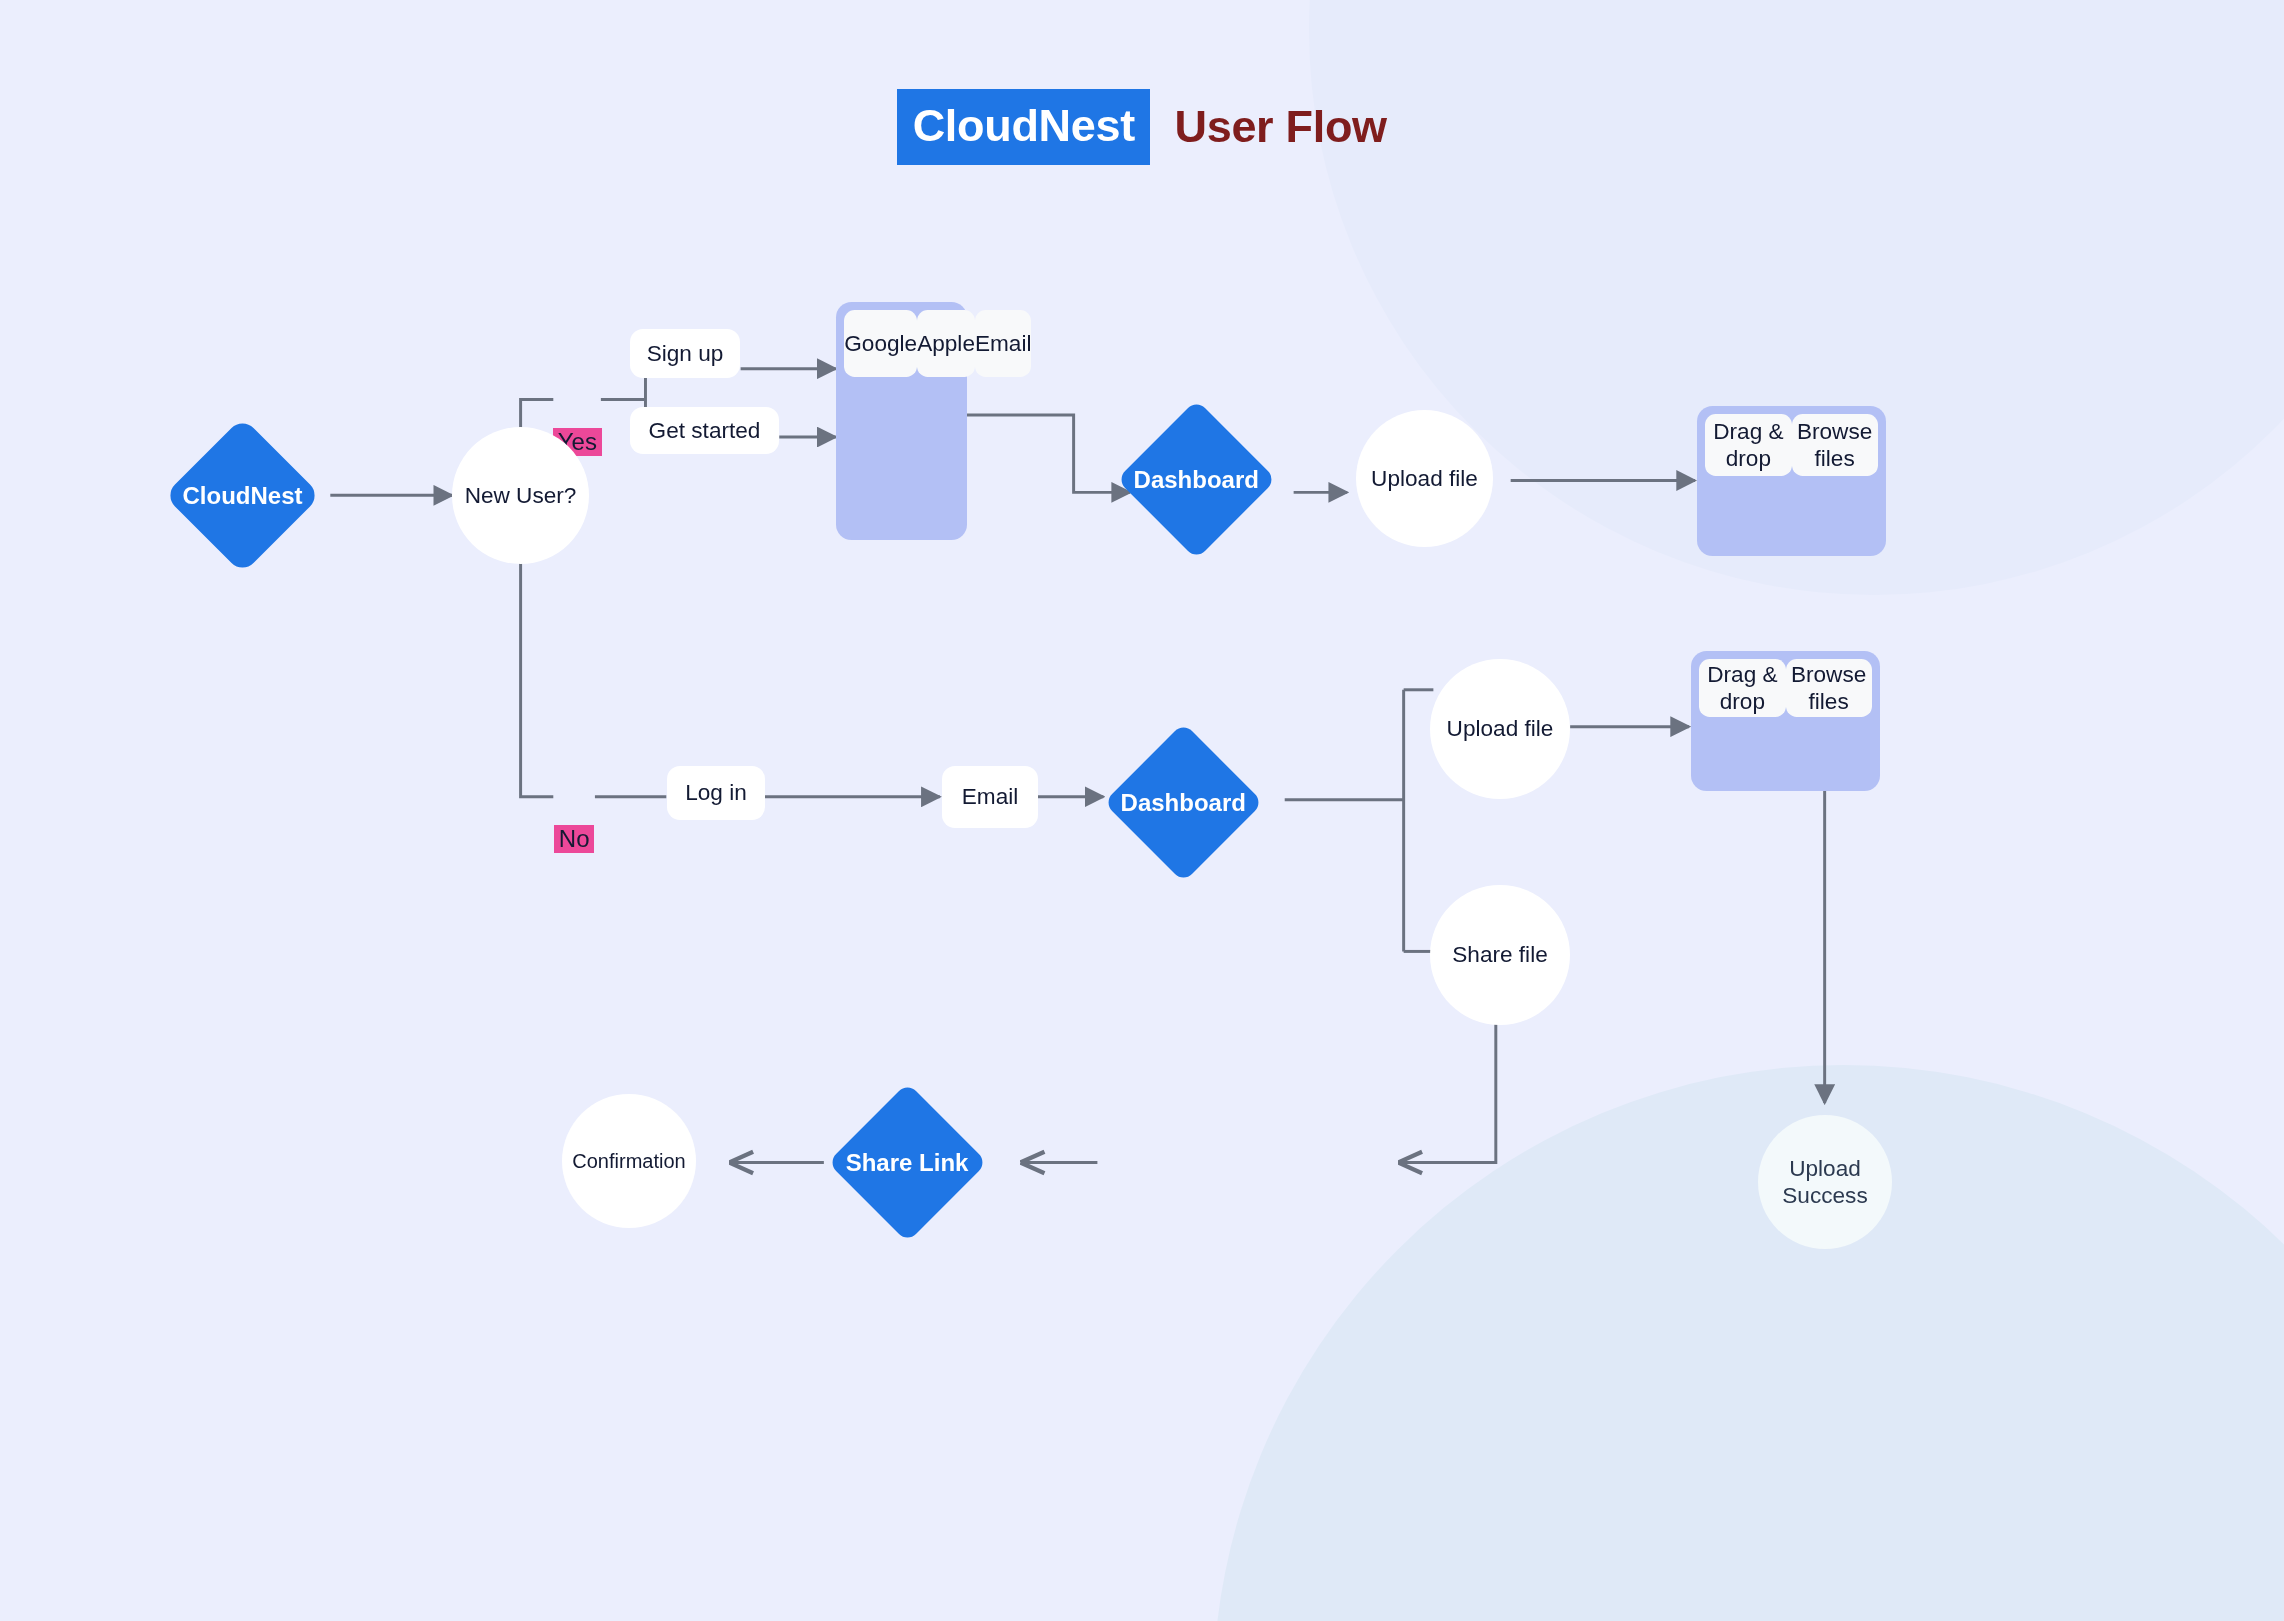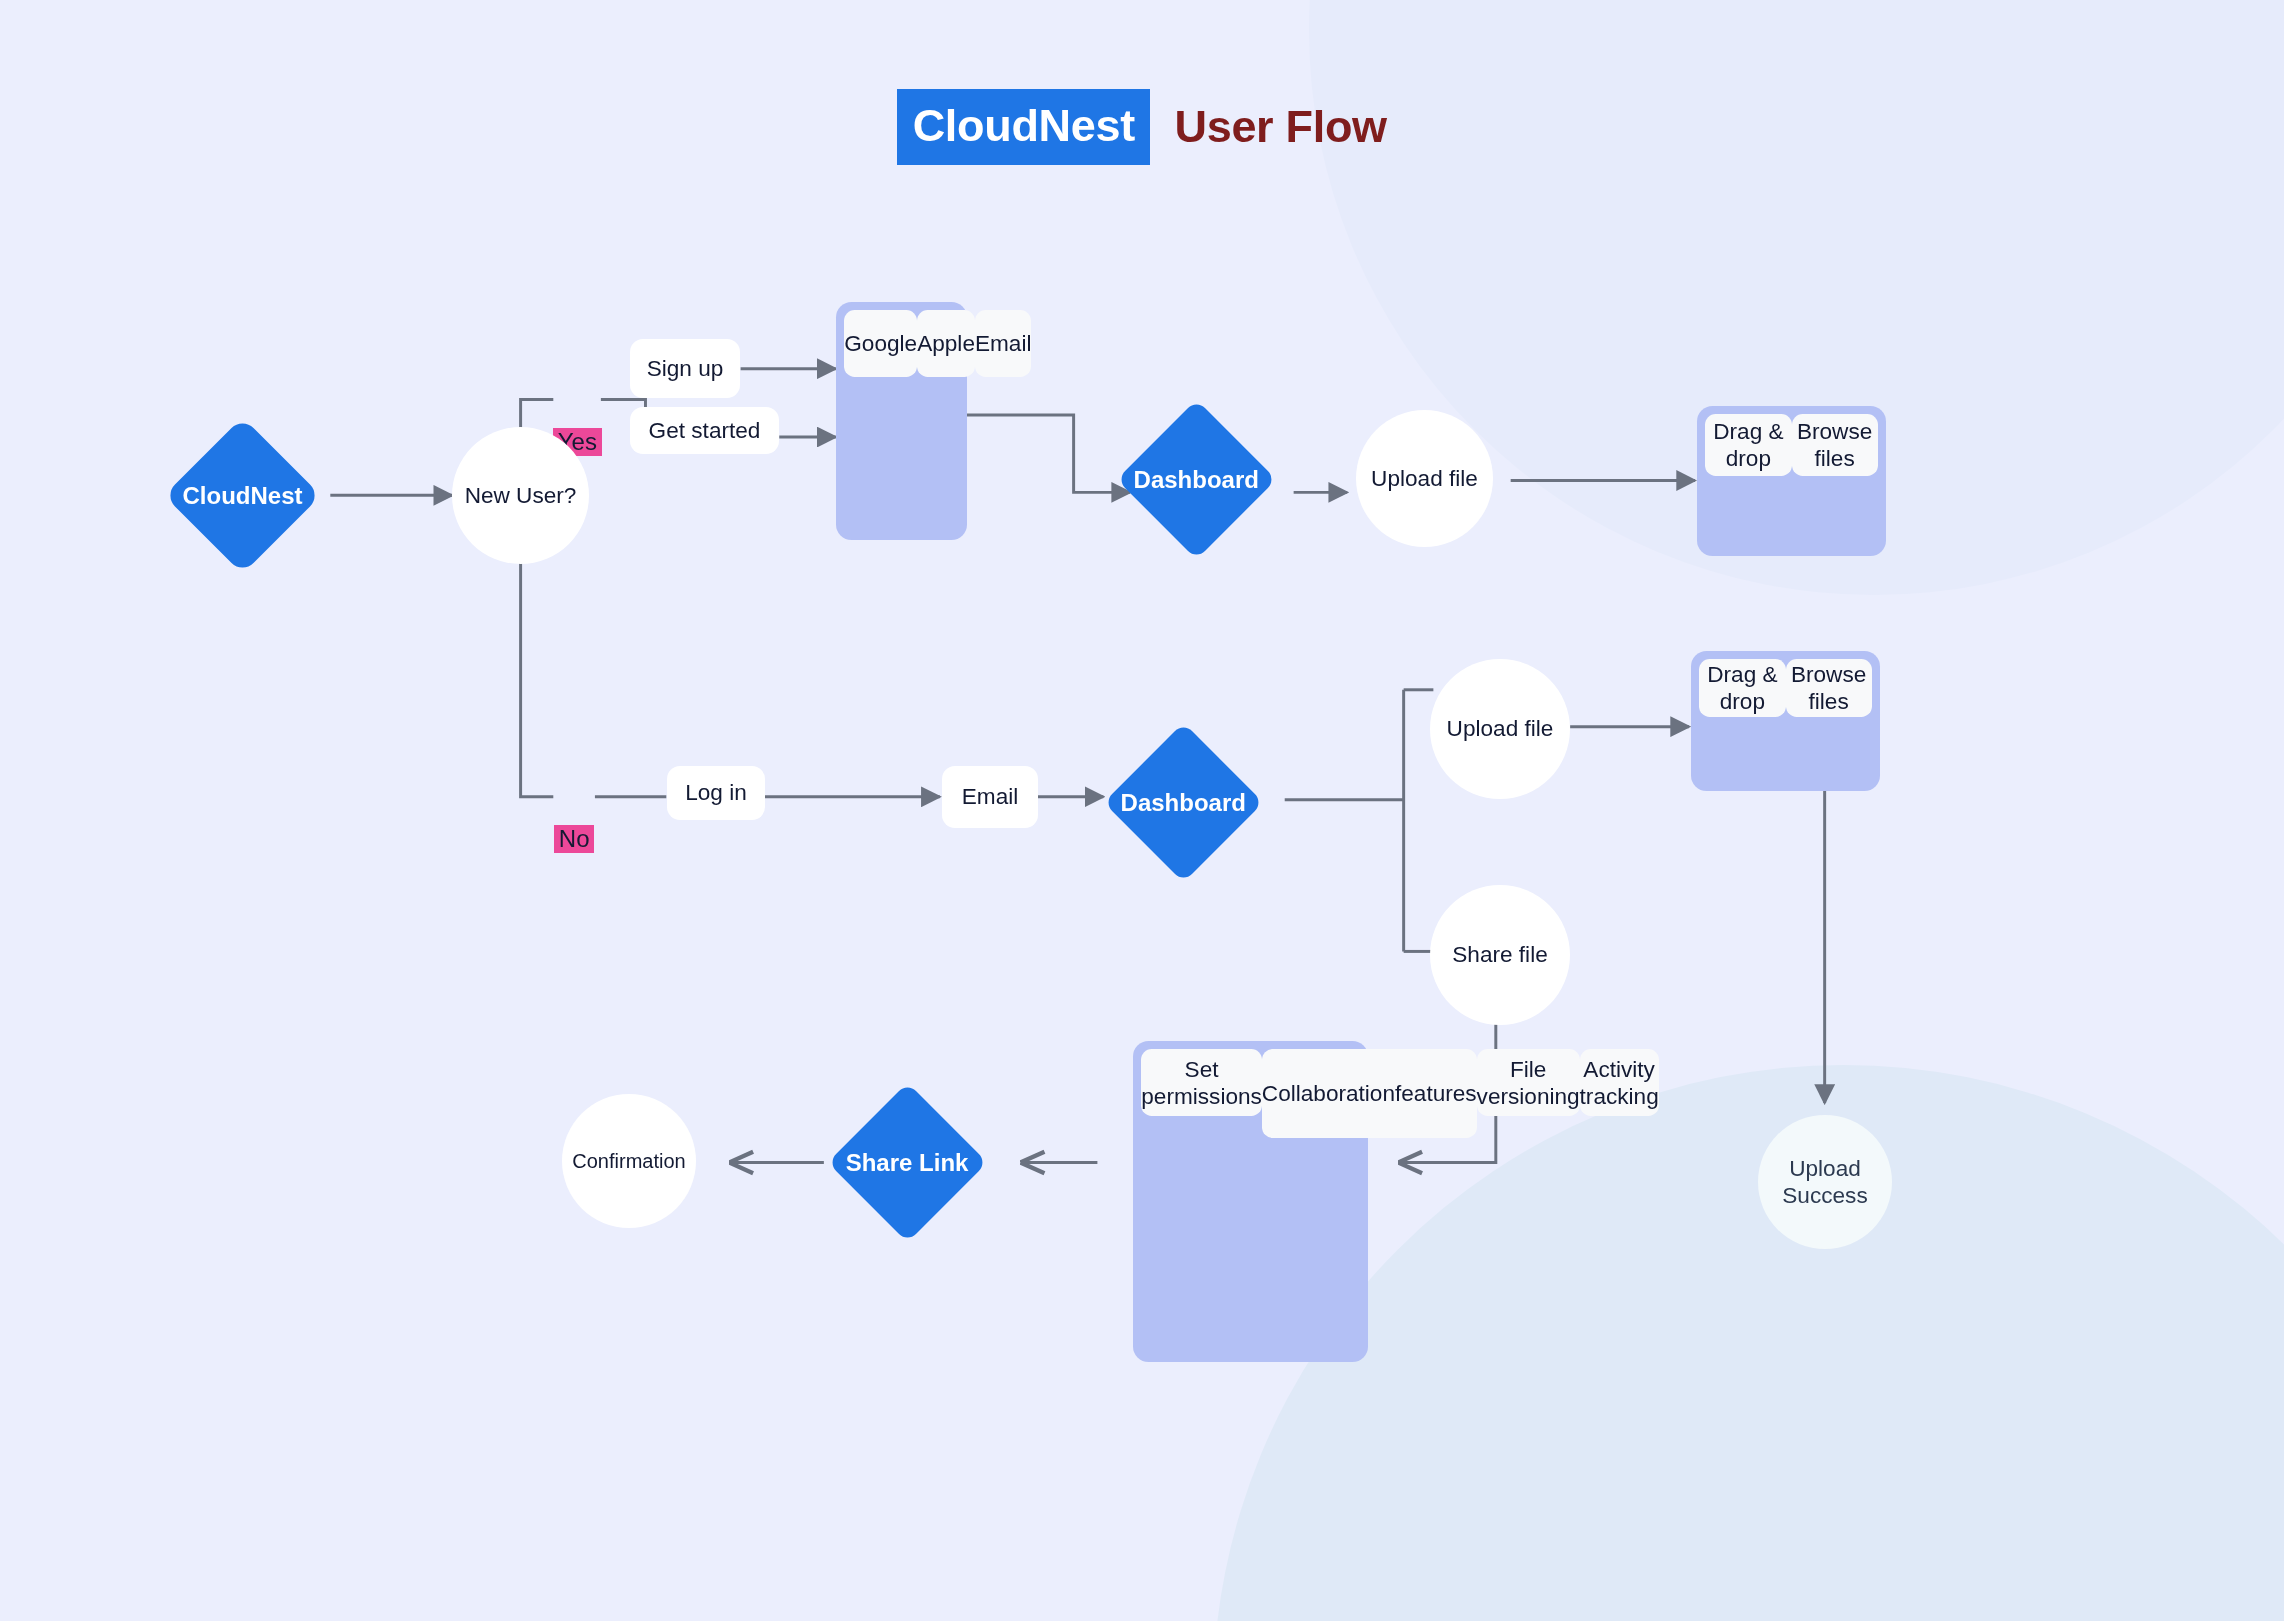--- a/index.html
+++ b/index.html
@@ -213,21 +213,21 @@
   <div class="edge-label" style="left:554px; top:785px;">No</div>
 
   <div class="node diamond" style="left:187px; top:440px; width:111px; height:111px;">
     <span>CloudNest</span>
   </div>
 
   <div class="node circle" style="left:452px; top:427px; width:137px; height:137px;">
     <span>New User?</span>
   </div>
 
-  <div class="node pill" style="left:630px; top:339px; width:110px; height:59px;">
+  <div class="node pill" style="left:630px; top:329px; width:110px; height:49px;">
     <span>Sign up</span>
   </div>
 
   <div class="node pill" style="left:630px; top:407px; width:149px; height:47px;">
     <span>Get started</span>
   </div>
 
   <div class="group-box" style="left:836px; top:302px; width:131px; height:238px;">
     <div class="group-card" style="height:67px;">Google</div>
     <div class="group-card" style="height:67px;">Apple</div>
@@ -270,30 +270,20 @@
 
   <div class="node circle" style="left:1430px; top:885px; width:140px; height:140px;">
     <span>Share file</span>
   </div>
 
   <div class="node circle tinted" style="left:1758px; top:1115px; width:134px; height:134px; flex-direction:column;">
     <span>Upload</span>
     <span>Success</span>
   </div>
 
-  <div class="group-box" style="left:1133px; top:1041px; width:235px; height:321px;">
-    <div class="group-card" style="height:67px;">Set permissions</div>
-    <div class="group-card" style="height:89px;">
-      <span>Collaboration</span>
-        <br>
-      <span>features</span>
-    </div>
-    <div class="group-card" style="height:67px;">File versioning</div>
-    <div class="group-card" style="height:67px;">Activity tracking</div>
-  </div>
 
   <div class="node diamond" style="left:851px; top:1106px; width:113px; height:113px; border-radius:12px;">
     <span>Share Link</span>
   </div>
 
   <div class="node circle" style="left:562px; top:1094px; width:134px; height:134px; font-size:20px;">
     <span>Confirmation</span>
   </div>
 
 </div>

